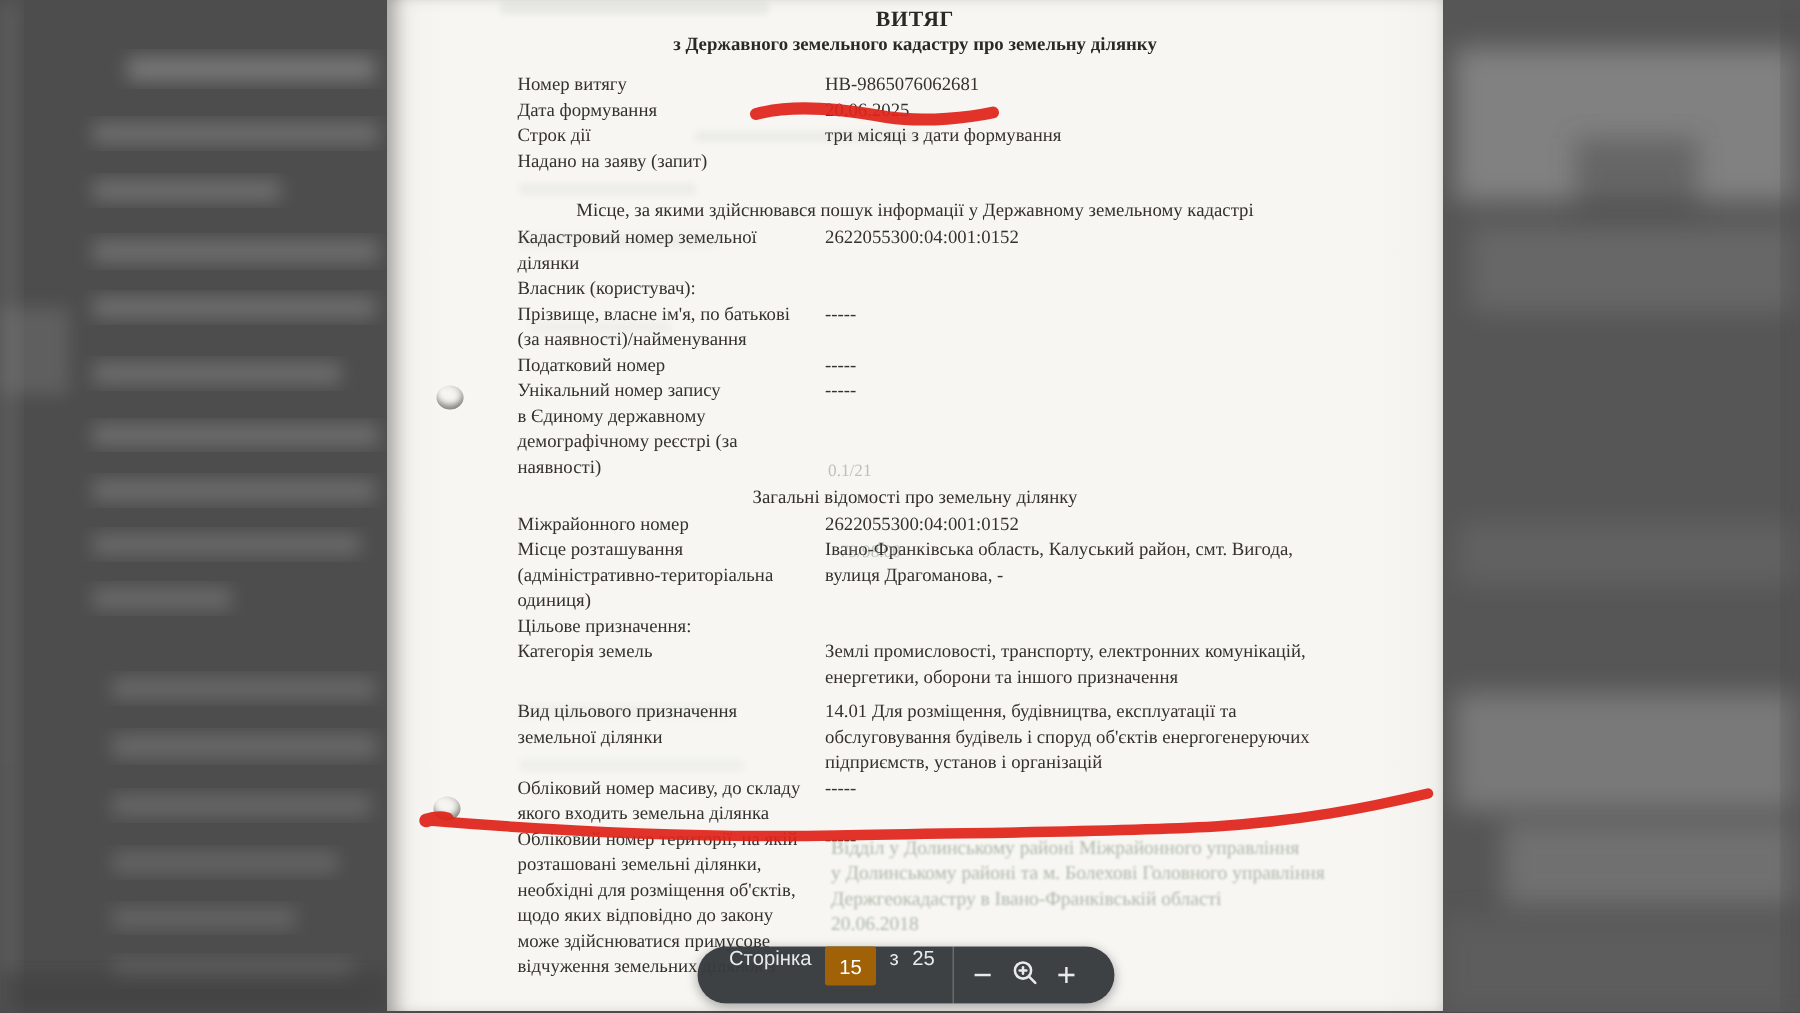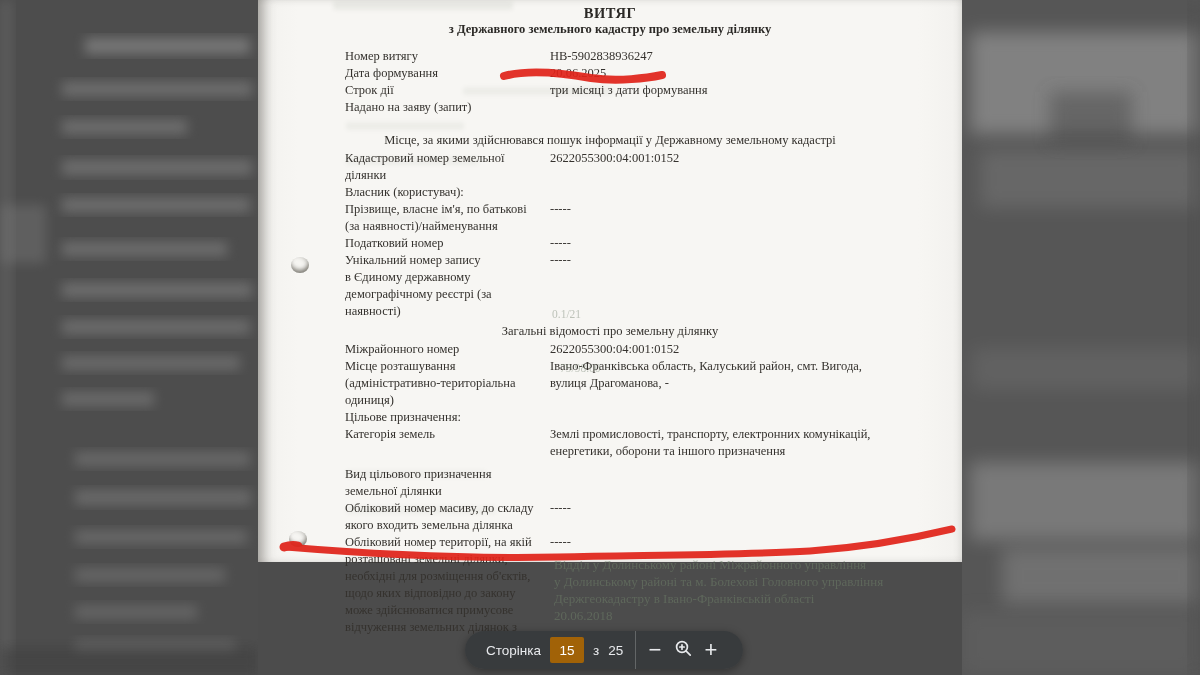--- a/index.html
+++ b/index.html
@@ -9,21 +9,21 @@
     font-family:"Liberation Serif","DejaVu Serif",serif;
   }
   
   .pillar{position:absolute;top:0;height:675px;overflow:hidden;}
   .pillar-left{left:0;width:258px;}
   .pillar-right{left:962px;width:238px;}
   .pillar svg{display:block;}
 
   
   .page{
-    position:absolute;left:258px;top:0;width:704px;height:562px;
+    position:absolute;left:258px;top:0;width:704px;height:674px;
     background:linear-gradient(90deg,#e8e6e2 0px,#f4f3f0 14px,#f7f6f3 40px,#f7f6f3 660px,#f2f1ee 704px);
     box-shadow:inset 12px 0 14px -8px rgba(60,58,54,.45), inset -4px 0 8px -4px rgba(90,88,84,.25);
     color:#35322e;
     font-size:12.5px;line-height:17px;
   }
   .doc{position:relative;width:100%;height:100%;padding-top:5px;box-sizing:border-box;}
   .doc-title{text-align:center;font-weight:bold;font-size:14.5px;line-height:16px;letter-spacing:.5px;color:#2b2926;}
   .doc-subtitle{text-align:center;font-weight:bold;font-size:12.5px;line-height:17px;margin-bottom:10px;color:#2b2926;}
   .section-header{text-align:center;font-size:12.5px;line-height:17px;color:#33302c;}
   .hdr1{margin-top:16px;margin-bottom:1px;}
@@ -59,21 +59,21 @@
   .ghost-bar{position:absolute;background:rgba(120,132,114,.8);filter:blur(2.2px);border-radius:3px;pointer-events:none;}
 
   
   .ink{position:absolute;left:0;top:0;pointer-events:none;}
 
   
   .toolbar{
     position:absolute;left:465px;top:631px;height:38px;width:278px;
     background:rgba(56,59,61,.97);
     border-radius:19px;
-    display:flex;align-items:center;
+    display:flex;
     box-sizing:border-box;padding:0 18px 0 21px;
     box-shadow:0 2px 8px rgba(0,0,0,.35);
     font-family:"Liberation Sans","DejaVu Sans",sans-serif;
     color:#e8eaed;font-size:13.5px;
   }
   .tb-label{margin-right:9px;white-space:nowrap;}
   .tb-input{
     width:34px;height:26px;background:#a16207;border:none;border-radius:2px;
     color:#fff;text-align:center;font-size:13.5px;font-family:inherit;
     margin-right:9px;padding:0;
@@ -153,21 +153,21 @@
   <div class="ghost-bar" style="left:88px;top:470px;width:140px;height:8px;opacity:.08;"></div>
   <div class="ghost-bar" style="left:88px;top:506px;width:150px;height:8px;opacity:.08;"></div>
 
   <div class="doc">
     <div class="doc-title">ВИТЯГ</div>
     <div class="doc-subtitle">з Державного земельного кадастру про земельну ділянку</div>
 
     <div class="rows">
       <div class="row">
         <div class="lbl">Номер витягу</div>
-        <div class="val">НВ-5902838936247</div>
+        <div class="val">НВ-9865076062681</div>
       </div>
       <div class="row">
         <div class="lbl">Дата формування</div>
         <div class="val">20.06.2025</div>
       </div>
       <div class="row">
         <div class="lbl">Строк дії</div>
         <div class="val">три місяці з дати формування</div>
       </div>
       <div class="row">
@@ -222,20 +222,23 @@
         <div class="val"></div>
       </div>
       <div class="row">
         <div class="lbl">Категорія земель</div>
         <div class="val">Землі промисловості, транспорту, електронних комунікацій,
 енергетики, оборони та іншого призначення</div>
       </div>
       <div class="row gap-top">
         <div class="lbl">Вид цільового призначення
 земельної ділянки</div>
+        <div class="val">14.01 Для розміщення, будівництва, експлуатації та
+обслуговування будівель і споруд об'єктів енергогенеруючих
+підприємств, установ і організацій</div>
       </div>
       <div class="row">
         <div class="lbl">Обліковий номер масиву, до складу
 якого входить земельна ділянка</div>
         <div class="val">-----</div>
       </div>
       <div class="row">
         <div class="lbl">Обліковий номер території, на якій
 розташовані земельні ділянки,
 необхідні для розміщення об'єктів,

